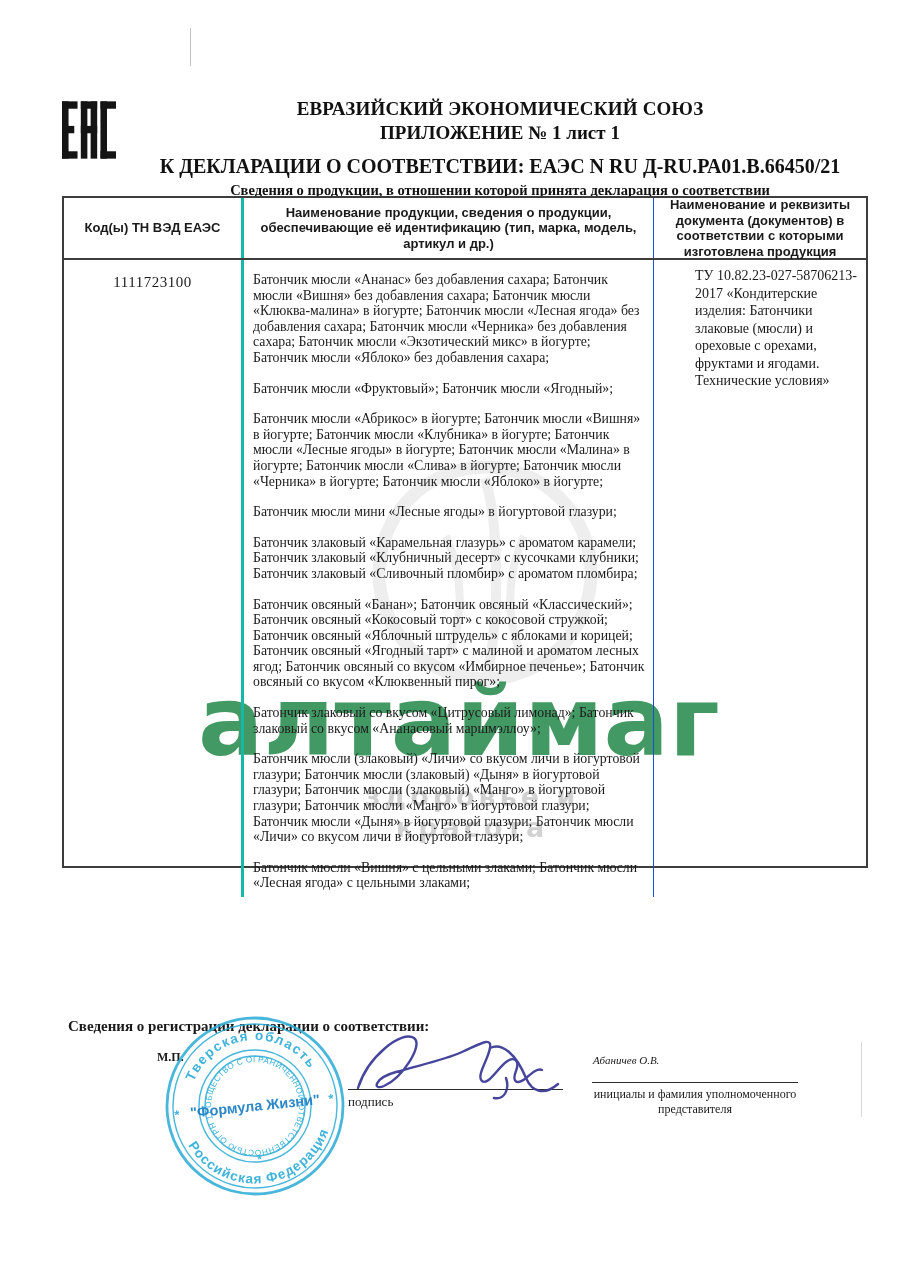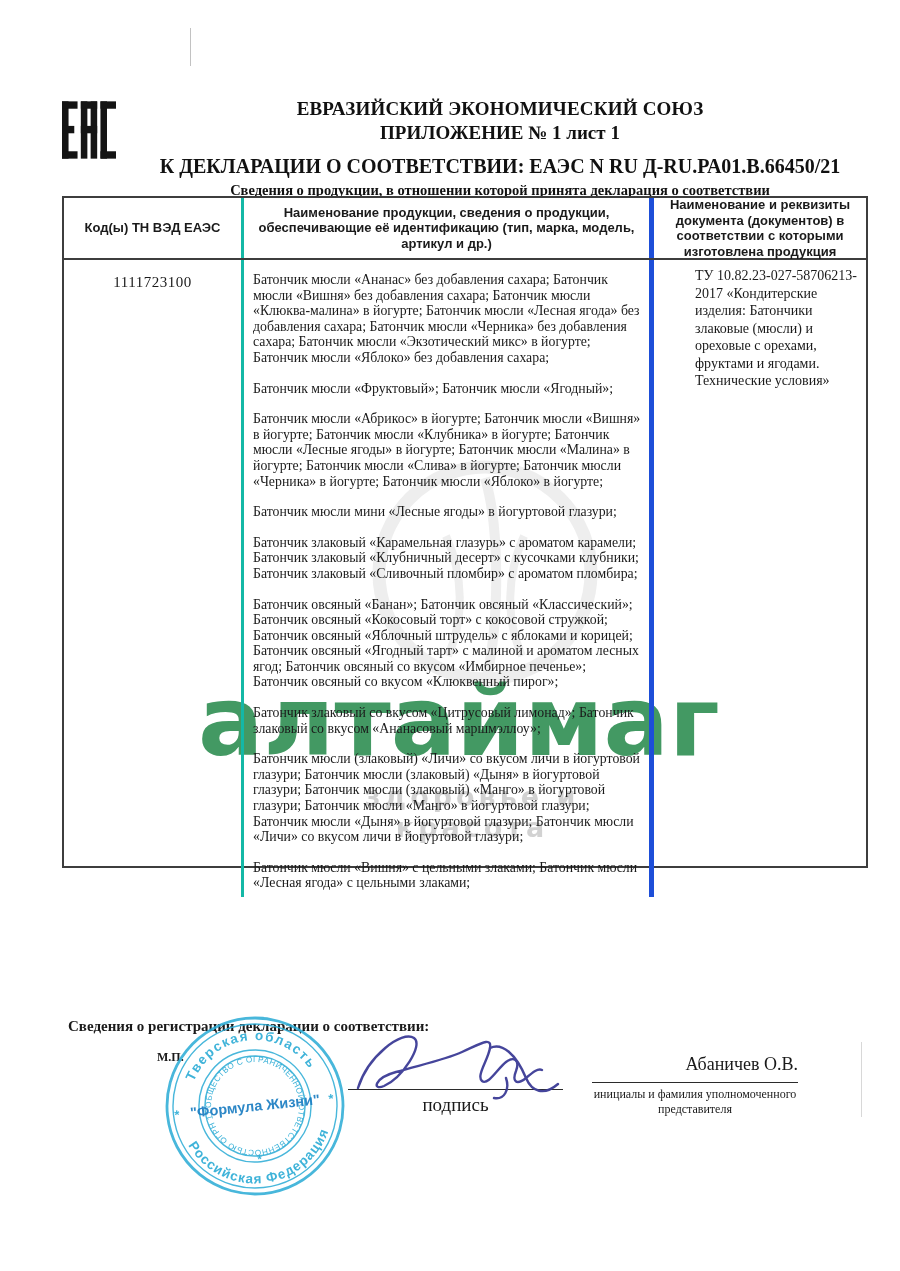--- a/index.html
+++ b/index.html
@@ -16,21 +16,21 @@
   .hdr .h3{font-size:20px;line-height:25px;margin-top:10px;}
   .hdr .h4{font-size:14.5px;line-height:19px;margin-top:2px;}
   
   .tbl{position:absolute;left:62px;top:196px;width:806px;height:672px;z-index:2;
        border:2px solid #3d3d3d;box-sizing:border-box;display:flex;flex-direction:column;background:transparent;}
   .trow{display:flex;box-sizing:border-box;}
   .thead{height:62px;border-bottom:2px solid #3d3d3d;
          font-family:"Liberation Sans",sans-serif;font-weight:bold;font-size:13px;line-height:15.5px;}
   .tbody{flex:1;}
   .c1{width:180px;box-sizing:border-box;border-right:3px solid #14b8a6;}
-  .c2{width:410px;box-sizing:border-box;border-right:5px solid #1d4ed8;}
+  .c2{width:410px;box-sizing:border-box;border-right:1px solid #1d4ed8;}
   .c3{flex:1;box-sizing:border-box;}
   .thead .cell{display:flex;align-items:center;justify-content:center;text-align:center;
                padding:3px 8px;height:100%;box-sizing:border-box;}
   .code-cell{padding-top:14px;text-align:center;font-size:15px;letter-spacing:.5px;}
   .prod-cell{padding:12px 8px 6px 9px;font-size:13.8px;line-height:15.6px;}
   .prod-cell p{margin:0 0 15px 0;}
   .prod-cell p:last-child{margin-bottom:0;}
   .doc-cell{padding:7px 8px 6px 7px;font-size:14px;line-height:17.5px;margin-left:34px;}
   
   .wm{position:absolute;z-index:1;pointer-events:none;}
@@ -38,22 +38,22 @@
             font-size:97px;line-height:100px;color:#15803d;opacity:.8;letter-spacing:0px;}
   .wm-sub{left:302px;top:781px;width:340px;text-align:center;font-family:"DejaVu Sans",sans-serif;
           font-weight:bold;font-size:27px;color:#cbcbcb;opacity:.85;letter-spacing:4px;}
   .wm-emblem{left:348px;top:448px;opacity:.35;}
   
   .reg-heading{position:absolute;left:68px;top:1018px;font-size:15px;font-weight:bold;z-index:2;}
   .mp{position:absolute;left:157px;top:1050px;font-size:12px;font-weight:bold;z-index:2;}
   .stamp{position:absolute;left:160px;top:1011px;z-index:3;transform:rotate(-6deg);}
   .sig{position:absolute;left:340px;top:1026px;z-index:4;}
   .sig-line{position:absolute;left:348px;top:1089px;width:215px;border-top:1.5px solid #2b2b2b;z-index:3;}
-  .sig-caption{position:absolute;left:348px;top:1094px;width:215px;text-align:center;font-size:19px;z-index:3;}
-  .rep-name{position:absolute;left:593px;top:1054px;width:205px;text-align:right;font-size:18px;z-index:2;}
+  .sig-caption{position:absolute;left:348px;top:1094px;width:215px;text-align:left;font-size:13px;z-index:3;}
+  .rep-name{position:absolute;left:593px;top:1054px;width:205px;text-align:left;font-size:11px;z-index:2;font-style:italic;}
   .rep-line{position:absolute;left:592px;top:1082px;width:206px;border-top:1.5px solid #2b2b2b;z-index:2;}
   .rep-caption{position:absolute;left:543px;top:1087px;width:304px;text-align:center;
                font-size:12px;line-height:15px;z-index:2;}
   .artifact-a{position:absolute;left:190px;top:28px;width:1px;height:38px;background:#c2c2c2;z-index:1;}
   .artifact-b{position:absolute;left:861px;top:1042px;width:1px;height:75px;background:#d8d8d8;z-index:1;}
 </style>
 </head>
 <body>
 
 <div class="page">

